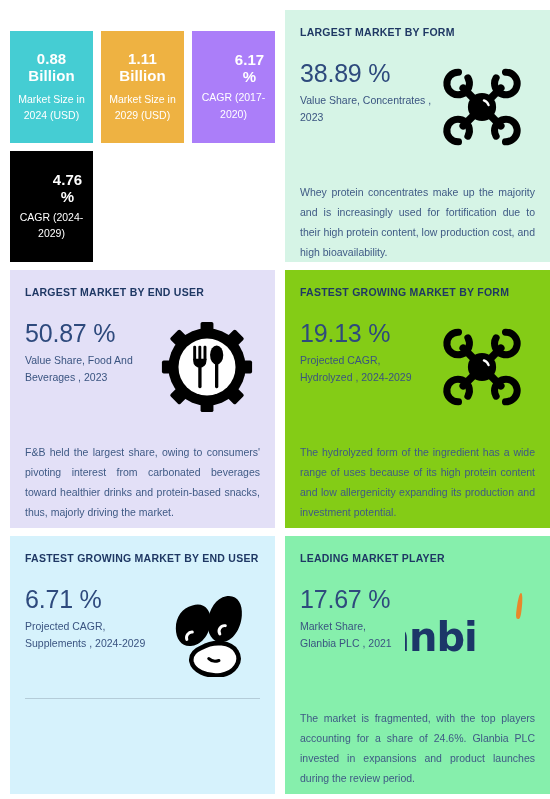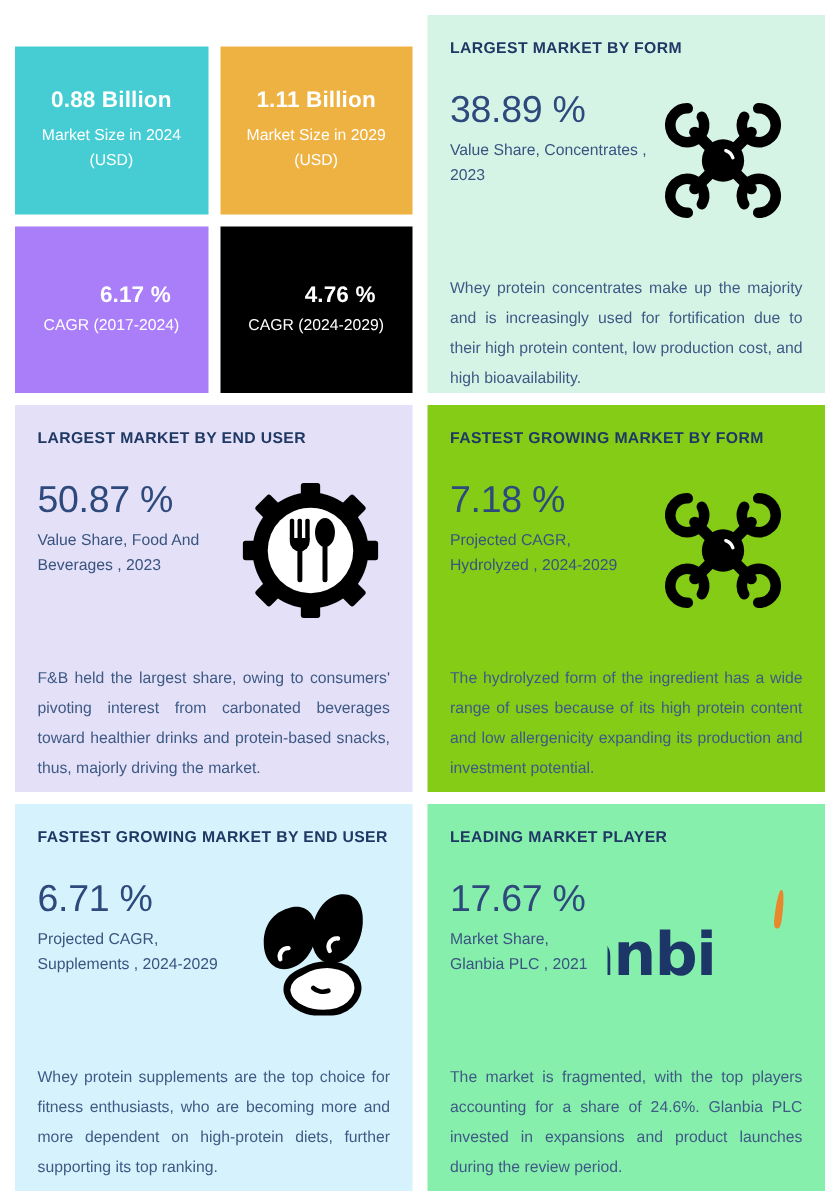--- a/index.html
+++ b/index.html
@@ -15,21 +15,21 @@
     grid-template-columns:265px 265px;
     grid-template-rows:252px 258px 258px;
     column-gap:10px;row-gap:8px;
     padding:10px;
     box-sizing:border-box;
   }
 
   
   .kpi-block{
     display:grid;
-    grid-template-columns:1fr 1fr;
+    grid-template-columns:1fr 1fr 1fr;
     grid-template-rows:1fr 1fr;
     gap:8px;
     margin-top:21px;
   }
   .kpi{
     display:flex;flex-direction:column;align-items:center;justify-content:center;
     color:#ffffff;text-align:center;padding:6px 8px;box-sizing:border-box;
   }
   .kpi .val{font-size:15px;font-weight:700;letter-spacing:.1px;margin-bottom:7px;}
   .kpi .lbl{font-size:10.5px;font-weight:400;line-height:1.55;}
@@ -105,21 +105,21 @@
         <div class="lbl">Market Size in 2024 (USD)</div>
       </div>
 
       <div class="kpi" style="background:#eeb242">
         <div class="val">1.11 Billion</div>
         <div class="lbl">Market Size in 2029 (USD)</div>
       </div>
 
       <div class="kpi compact" style="background:#ab7ef9">
         <div class="val">6.17 %</div>
-        <div class="lbl">CAGR (2017-2024)</div>
+        <div class="lbl">CAGR (2017-2020)</div>
       </div>
 
       <div class="kpi compact" style="background:#000000">
         <div class="val">4.76 %</div>
         <div class="lbl">CAGR (2024-2029)</div>
       </div>
 
     </div>
 
     <div class="panel" style="background:#d6f4e6">
@@ -186,21 +186,21 @@
         </div>
       </div>
       <div class="divider"></div>
       <div class="panel-body">F&amp;B held the largest share, owing to consumers' pivoting interest from carbonated beverages toward healthier drinks and protein-based snacks, thus, majorly driving the market.</div>
     </div>
 
     <div class="panel" style="background:#84cc16">
       <div class="panel-title">FASTEST GROWING MARKET BY FORM</div>
       <div class="panel-mid">
         <div class="stat">
-          <div class="big">7.18 %</div>
+          <div class="big">19.13 %</div>
           <div class="sub">Projected CAGR, Hydrolyzed , 2024-2029</div>
         </div>
         <div class="icon-wrap">
           <svg width="94" height="94" viewBox="0 0 100 100" aria-hidden="true">
             <g stroke="#000" stroke-width="8" stroke-linecap="round">
               <line x1="30" y1="30" x2="50" y2="50"></line>
               <line x1="70" y1="30" x2="50" y2="50"></line>
               <line x1="30" y1="70" x2="50" y2="50"></line>
               <line x1="70" y1="70" x2="50" y2="50"></line>
             </g>
@@ -233,21 +233,20 @@
               <path d="M71 8 c12 -2 18 8 17 21 c-1 15 -10 28 -21 29 c-11 1 -17 -9 -16 -22 c1 -14 9 -26 20 -28 z"></path>
             </g>
             <path d="M28 55 a6 6 0 0 1 6 -8" stroke="#fff" stroke-width="3.2" fill="none" stroke-linecap="round"></path>
             <path d="M64 49 a6 6 0 0 1 6 -9" stroke="#fff" stroke-width="3.2" fill="none" stroke-linecap="round"></path>
             <path d="M44 64 c14 -8 32 -6 38 4 c7 11 -2 24 -17 26 c-16 2 -30 -5 -32 -15 c-1 -7 4 -12 11 -15 z" fill="#fff" stroke="#000" stroke-width="5" stroke-linejoin="round"></path>
             <path d="M52 76 a9 7 0 0 0 11 2" stroke="#000" stroke-width="3.4" fill="none" stroke-linecap="round"></path>
           </svg>
         </div>
       </div>
       <div class="divider"></div>
-      <div class="panel-body">Whey protein supplements are the top choice for fitness enthusiasts, who are becoming more and more dependent on high-protein diets, further supporting its top ranking.</div>
     </div>
 
     <div class="panel" style="background:#86efac">
       <div class="panel-title">LEADING MARKET PLAYER</div>
       <div class="panel-mid">
         <div class="stat">
           <div class="big">17.67 %</div>
           <div class="sub">Market Share, Glanbia PLC , 2021</div>
         </div>
         <div class="logo-wrap">

